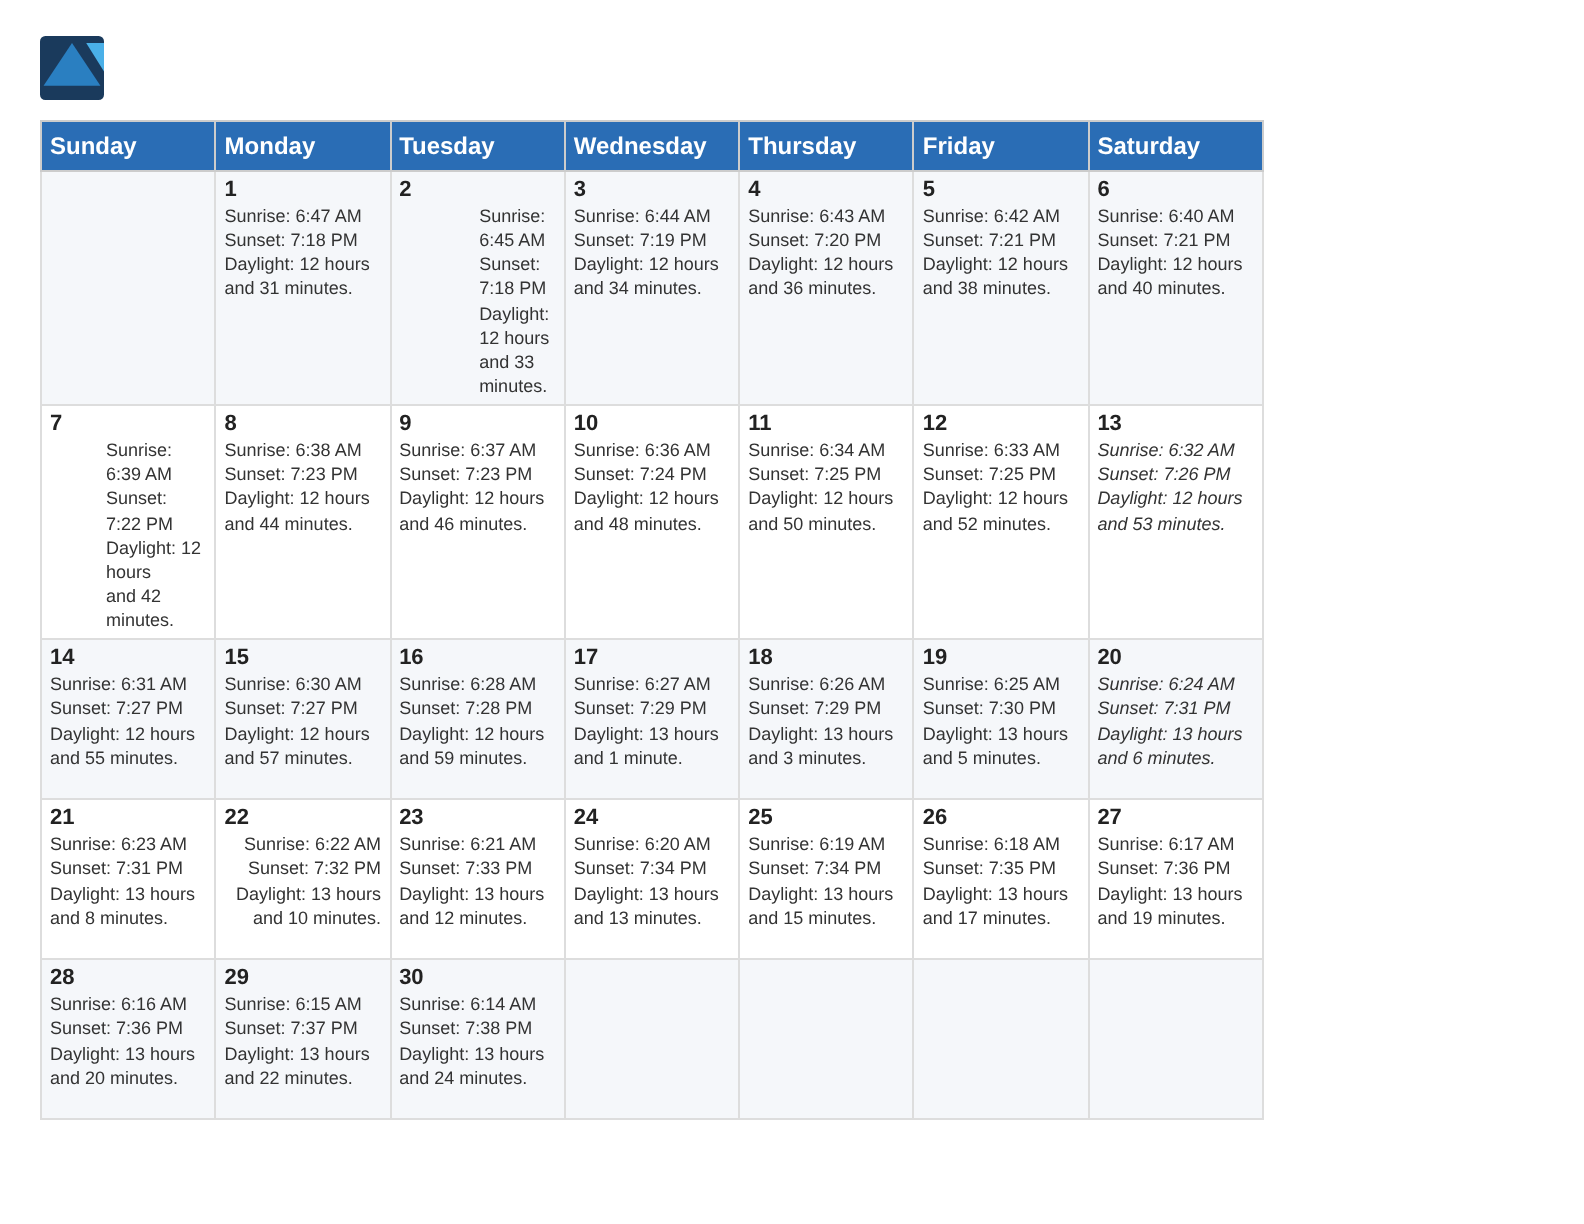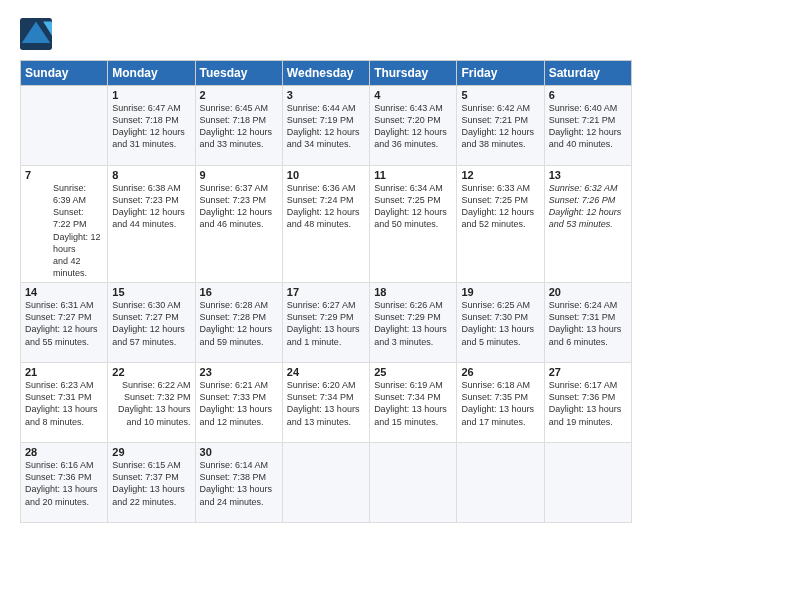--- a/index.html
+++ b/index.html
@@ -133,21 +133,21 @@
           <td></td>
           <td>
             <span class="day-number">1</span>
             <div class="cell-content" style="white-space: pre-line;">Sunrise: 6:47 AM
 Sunset: 7:18 PM
 Daylight: 12 hours
 and 31 minutes.</div>
           </td>
           <td>
             <span class="day-number">2</span>
-            <div class="cell-content" style="white-space: pre-line;">Sunrise: 6:45 AM
+            <div class="cell-content" style="white-space: pre-line; margin-left: 40px;">Sunrise: 6:45 AM
 Sunset: 7:18 PM
 Daylight: 12 hours
 and 33 minutes.</div>
           </td>
           <td>
             <span class="day-number">3</span>
             <div class="cell-content" style="white-space: pre-line;">Sunrise: 6:44 AM
 Sunset: 7:19 PM
 Daylight: 12 hours
 and 34 minutes.</div>
@@ -263,21 +263,21 @@
           </td>
           <td>
             <span class="day-number">19</span>
             <div class="cell-content" style="white-space: pre-line;">Sunrise: 6:25 AM
 Sunset: 7:30 PM
 Daylight: 13 hours
 and 5 minutes.</div>
           </td>
           <td>
             <span class="day-number">20</span>
-            <div class="cell-content" style="white-space: pre-line;">Sunrise: 6:24 AM
+            <div class="cell-content" style="white-space: pre-line; font-style: italic;">Sunrise: 6:24 AM
 Sunset: 7:31 PM
 Daylight: 13 hours
 and 6 minutes.</div>
           </td>
         </tr>
         <tr>
           <td>
             <span class="day-number">21</span>
             <div class="cell-content" style="white-space: pre-line;">Sunrise: 6:23 AM
 Sunset: 7:31 PM

